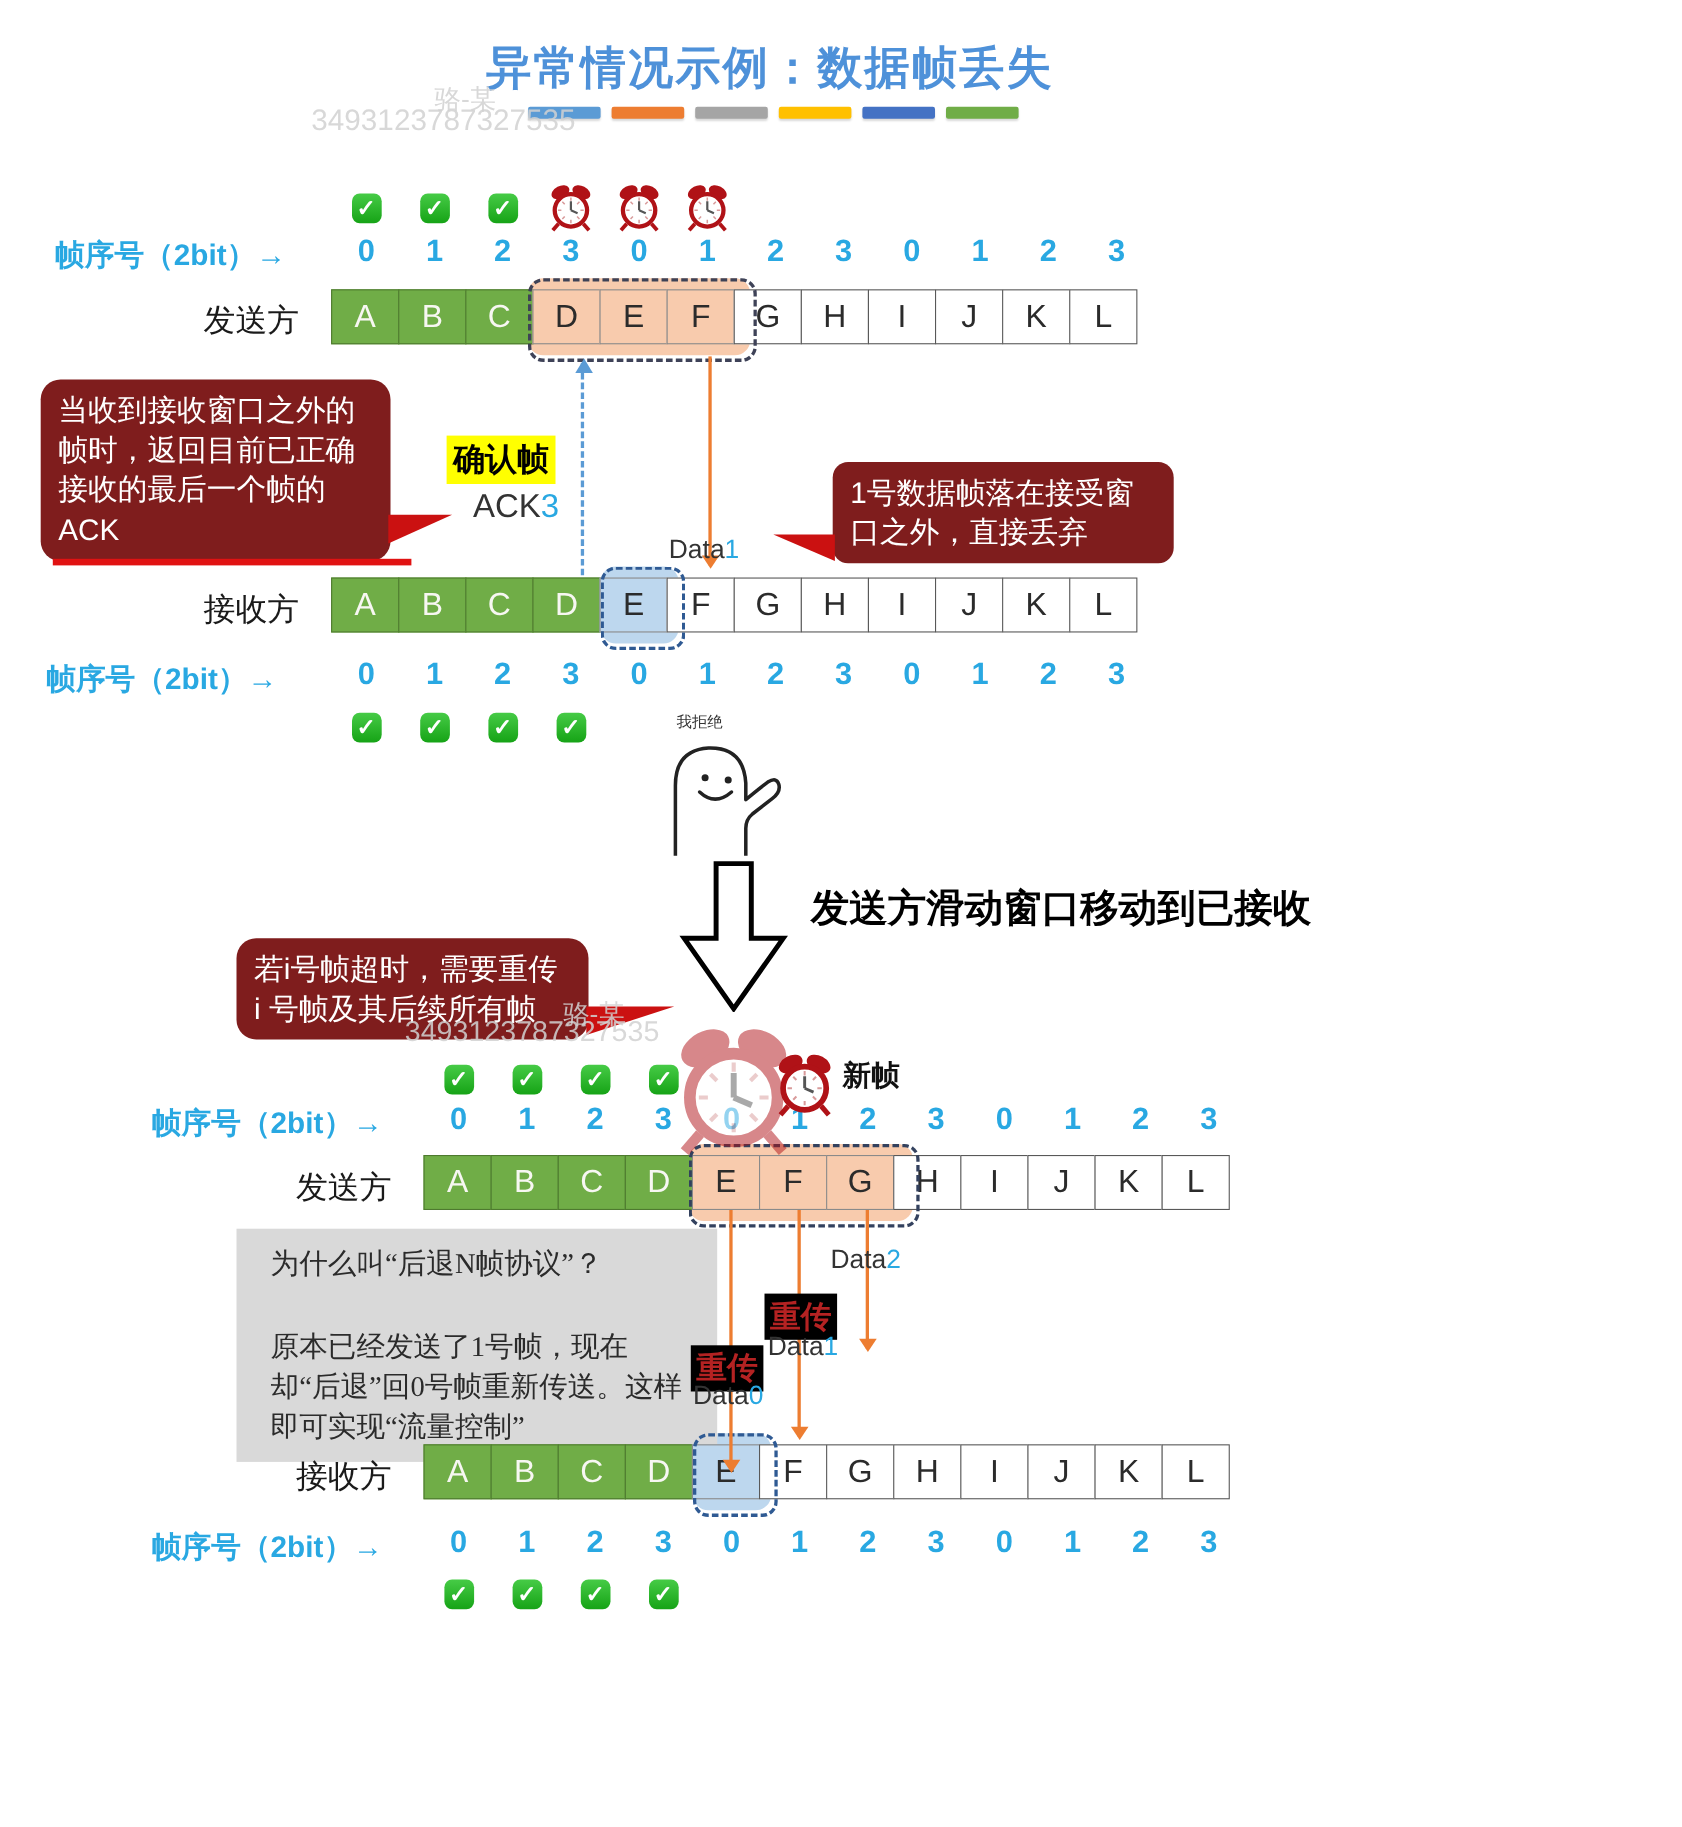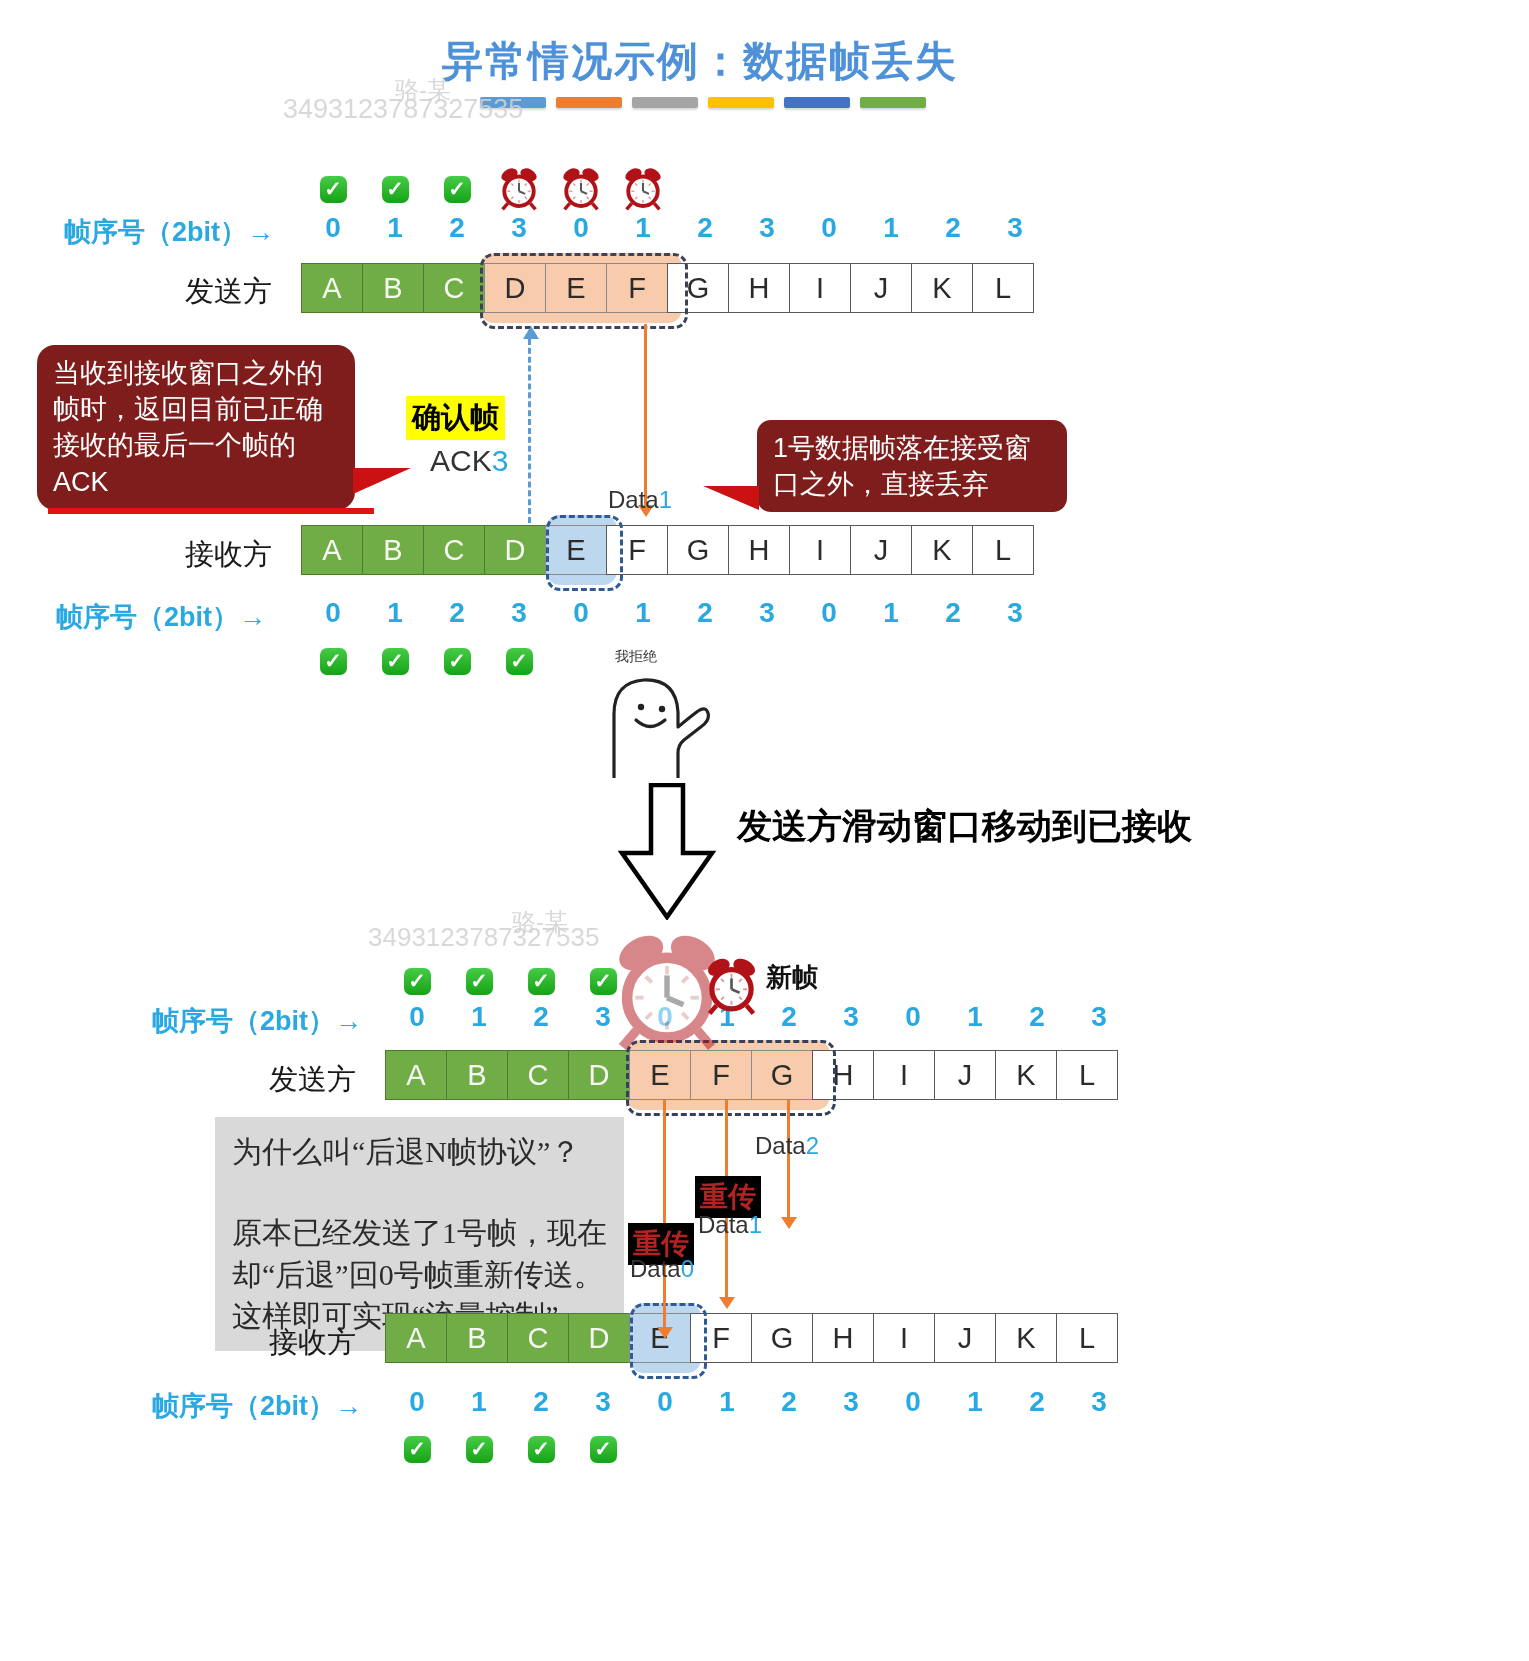--- a/index.html
+++ b/index.html
@@ -8,21 +8,21 @@
 
   .title{position:absolute;left:330px;top:34px;width:740px;text-align:center;
          font-size:41px;font-weight:bold;color:#4E91D9;letter-spacing:2px;}
   .wm{position:absolute;color:#d2d2d2;opacity:.85;z-index:6;}
   .legend{position:absolute;left:480px;top:97px;display:flex;gap:10px;}
   .legend .bar{width:66px;height:11px;border-radius:2px;box-shadow:0 2px 2px rgba(0,0,0,.15);}
 
   
   .numrow{position:absolute;display:flex;color:#29A8E2;font-size:28px;font-weight:600;z-index:2;}
   .numrow span{width:62px;text-align:center;}
-  .seqlabel{position:absolute;color:#29A8E2;font-size:27px;font-weight:600;text-align:center;z-index:2;}
+  .seqlabel{position:absolute;color:#29A8E2;font-size:27px;font-weight:600;text-align:left;z-index:2;}
 
   
   .boxrow{position:absolute;display:flex;z-index:2;}
   .cell{width:62px;height:50px;display:flex;align-items:center;justify-content:center;
         font-size:29px;border:1px solid #595959;margin-left:-1px;background:#fff;color:#2b2b2b;
         box-sizing:border-box;}
   .cell.g{background:#70AD47;border-color:#4e7a2f;color:#f7f7f2;}
   .cell.p{background:#F8CBAD;border-color:#8a8a8a;}
   .cell.b{background:#BDD7EE;border-color:#8a8a8a;}
   .rowlabel{position:absolute;font-size:29px;color:#1a1a1a;text-align:right;z-index:2;}
@@ -60,22 +60,22 @@
   .tail.r2{right:-78px;bottom:4px;border-top:26px solid #CB1111;border-right:80px solid transparent;}
 
   .hl-yellow{background:#FFFF00;padding:2px 6px;font-weight:bold;}
   .acktext{position:absolute;font-size:30px;color:#333;z-index:5;}
   .acktext .n,.datalabel .n{color:#29A8E2;}
   .datalabel{position:absolute;font-size:24px;color:#333;z-index:5;}
   .retrans{position:absolute;background:#000000;color:#B42222;font-size:28px;font-weight:bold;
            padding:2px 5px;z-index:5;}
   .redline{position:absolute;height:6px;background:#E01212;z-index:5;}
   .midtext{position:absolute;font-size:35px;font-weight:800;color:#000;line-height:61px;z-index:5;}
-  .graybox{position:absolute;background:#D9D9D9;padding:14px 17px;width:375px;box-sizing:content-box;
-           font-size:30px;line-height:1.38;color:#2b2b2b;font-family:"Liberation Serif",serif;z-index:2;}
+  .graybox{position:absolute;background:#D9D9D9;padding:14px 31px;width:375px;box-sizing:content-box;
+           font-size:26px;line-height:1.38;color:#2b2b2b;font-family:"Liberation Serif",serif;z-index:2;}
   .graybox .q{margin-bottom:40px;}
   .smalltext{position:absolute;font-size:14px;color:#333;z-index:2;}
   .newframe{position:absolute;font-size:26px;font-weight:bold;color:#111;z-index:5;}
   .figuresvg,.clockbig,.clocksmall,.midarrow{position:absolute;z-index:4;}
 </style>
 </head>
 <body>
 
 <svg width="0" height="0" style="position:absolute">
   <defs>
@@ -317,20 +317,22 @@
     <path d="M40 50 Q54 63 69 50" fill="none" stroke="#222" stroke-width="3.2" stroke-linecap="round"></path>
   </svg>
 
   <svg class="midarrow" style="left:616px;top:783px" width="102" height="137" viewBox="0 0 102 137">
     <polygon points="35,2 67,2 67,70 96,70 51,134 6,70 35,70" fill="#fff" stroke="#000" stroke-width="4.5" stroke-linejoin="miter"></polygon>
   </svg>
   <div class="midtext" style="left:737px;top:795px;width:500px">
     <div>发送方滑动窗口移动到已接收</div>
   </div>
 
+  <div class="bubble" style="left:215px;top:853px;width:288px">若i号帧超时，需要重传
+i 号帧及其后续所有帧<span class="tail r2"></span></div>
   <div class="wm" style="left:512px;top:906px;font-size:24px">骆-某</div>
   <div class="wm" style="left:368px;top:922px;font-size:26px">3493123787327535</div>
 
   <svg class="clockbig" style="left:610px;top:932px;opacity:.5" width="114" height="122" viewBox="0 0 48 52">
       <use href="#alarm"></use>
     </svg>
   <svg class="clocksmall" style="left:703px;top:957px" width="57" height="60" viewBox="0 0 48 52">
       <use href="#alarm"></use>
     </svg>
   <div class="newframe" style="left:766px;top:960px">新帧</div>

